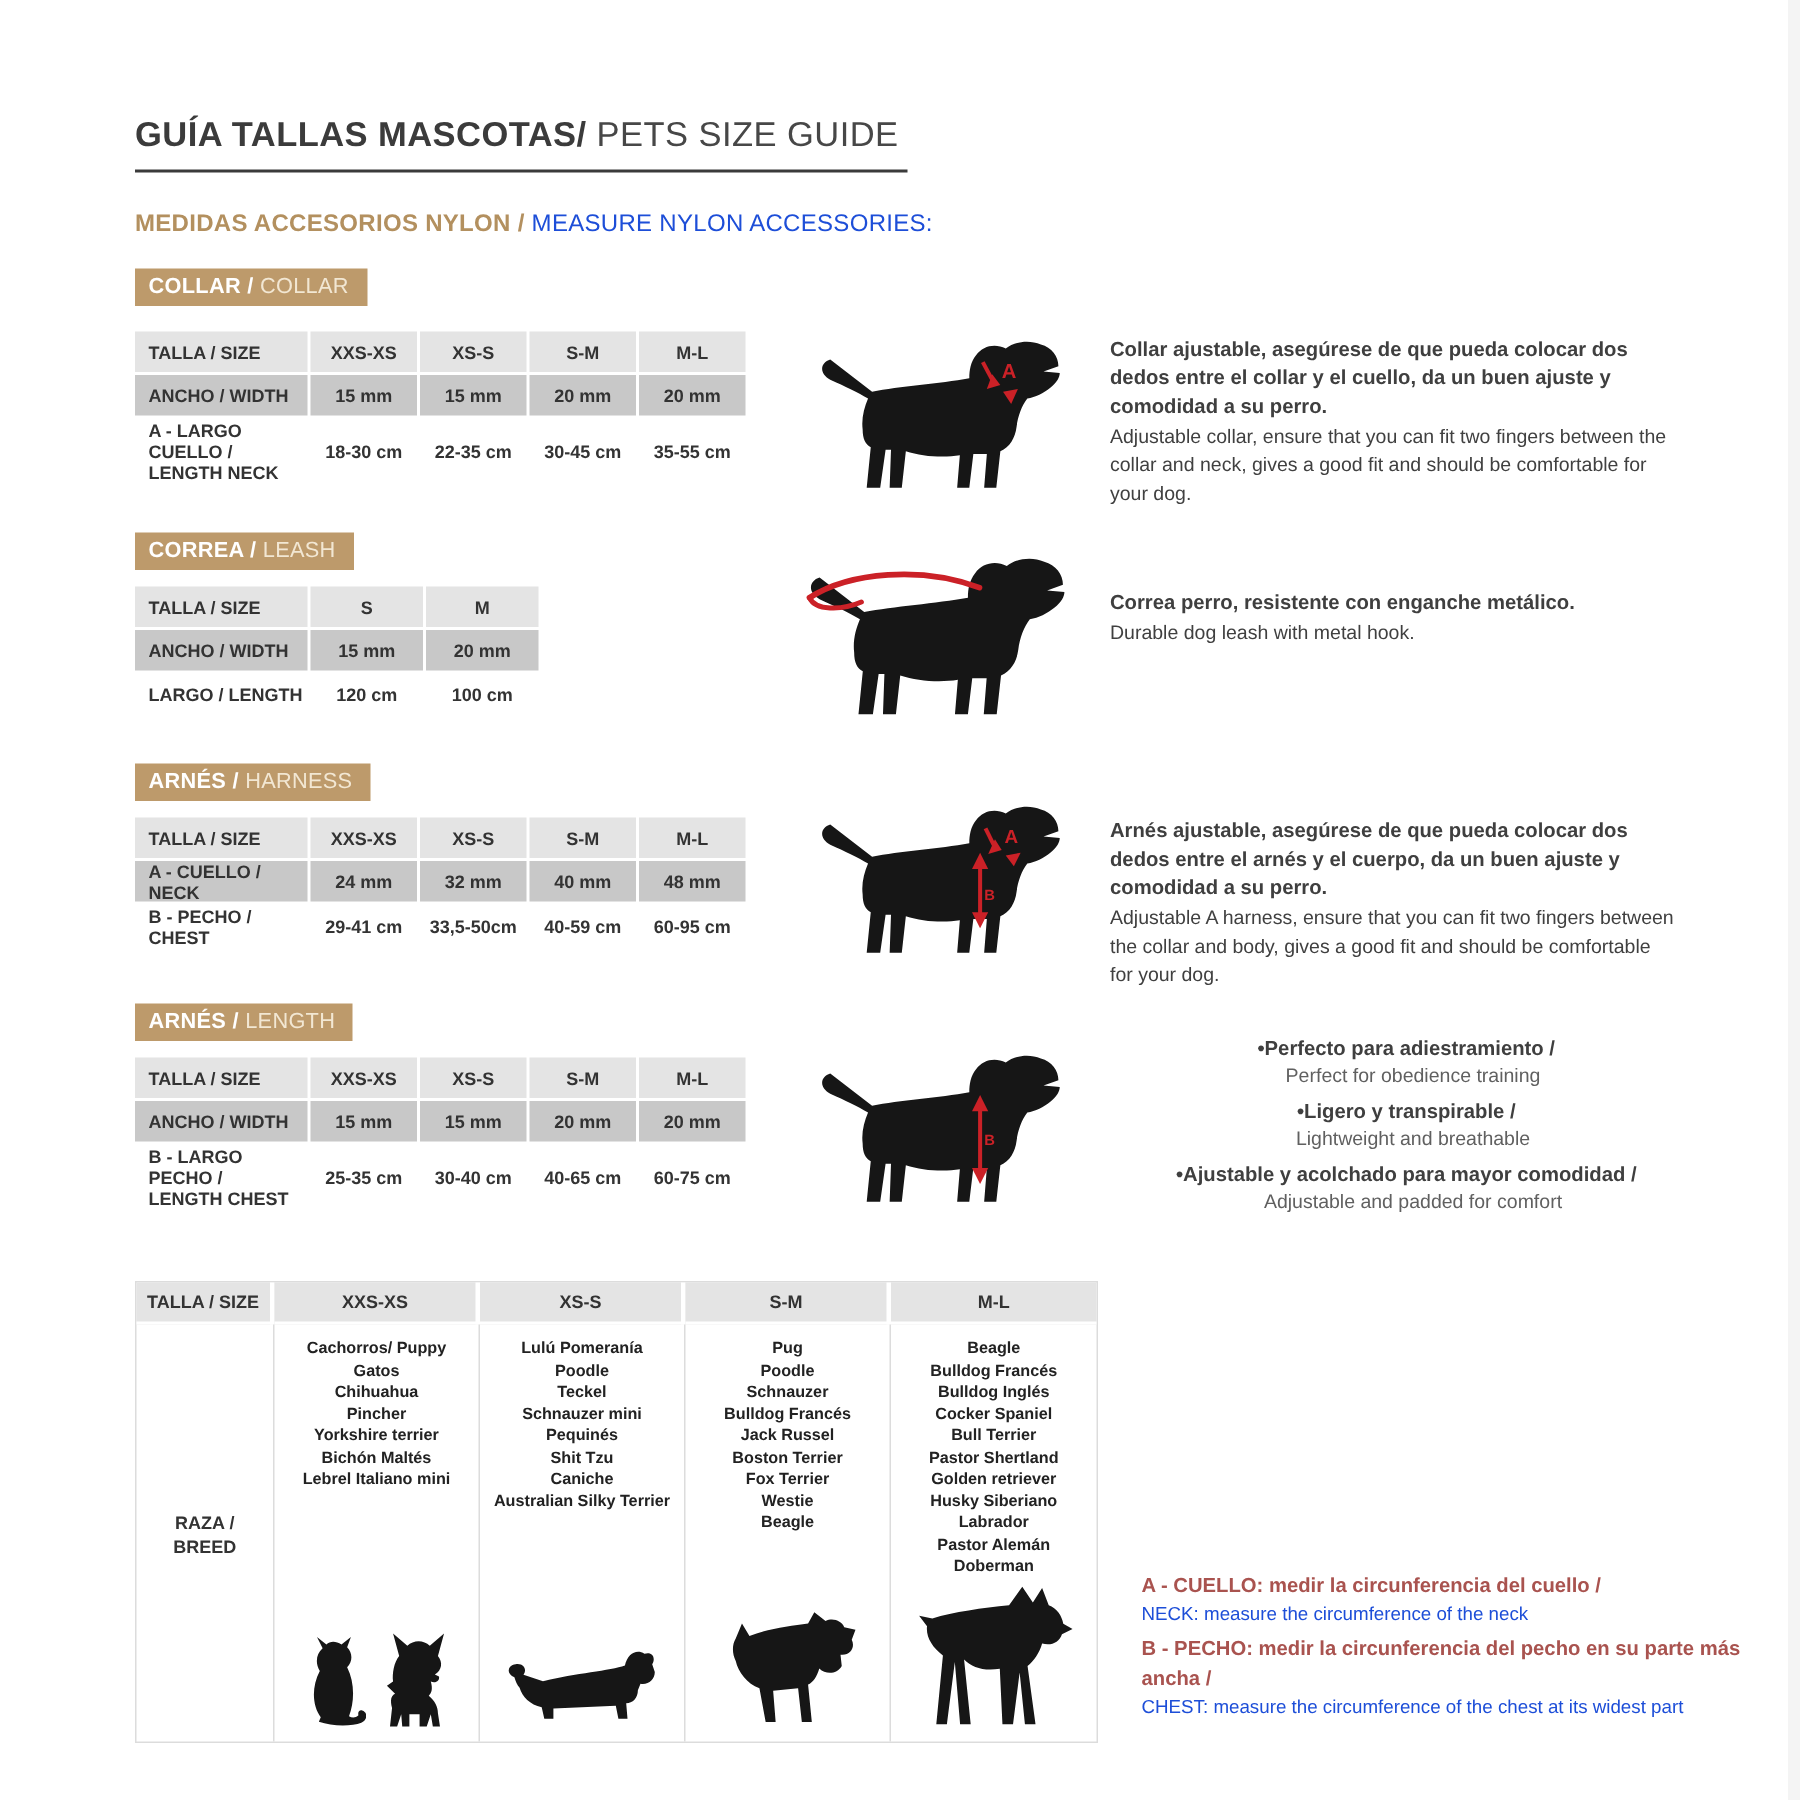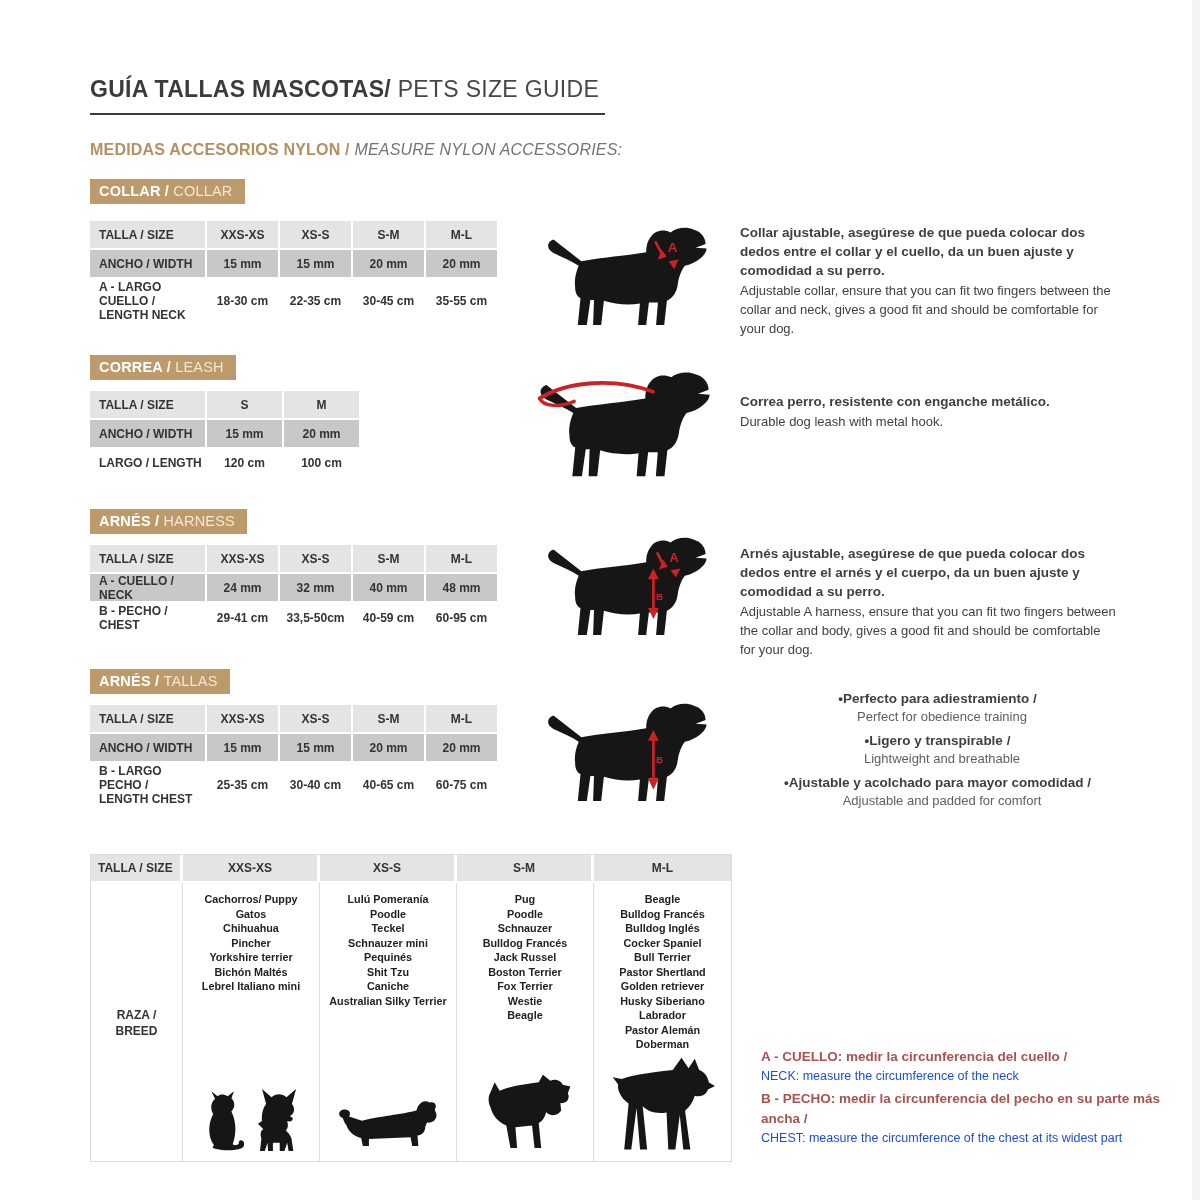--- a/index.html
+++ b/index.html
@@ -6,21 +6,21 @@
   body{font-family:"Liberation Sans","DejaVu Sans",sans-serif;color:#333;}
   #page{position:relative;width:1200px;height:1200px;background:#fff;overflow:hidden;}
 
   .title{position:absolute;left:90px;top:76px;font-size:23px;letter-spacing:.3px;color:#3b3b3b;
          border-bottom:2px solid #3b3b3b;padding-bottom:10px;padding-right:6px;display:inline-block;}
   .title .es{font-weight:bold;text-align:center;}
   .title .en{font-weight:normal;color:#474747;}
 
   .subtitle{position:absolute;left:90px;top:141px;font-size:16px;letter-spacing:.2px;}
   .subtitle .es{font-weight:bold;color:#b3905f;}
-  .subtitle .en{color:#737373;font-style:italic;}
+  .subtitle .en{color:#1d4ed8;}
 
   .badge{position:absolute;left:90px;background:#bd9a6b;padding:4px 12px 5px 9px;font-size:14.5px;letter-spacing:.2px;}
   .badge .es{font-weight:bold;color:#fff;}
   .badge .en{color:#f2e7d3;}
 
   .sizes-table{position:absolute;display:grid;gap:2px;}
   .t4{grid-template-columns:115px 71px 71px 71px 71px;}
   .t2{grid-template-columns:115px 75px 75px;}
   .cell{display:flex;align-items:center;justify-content:center;font-weight:bold;
         font-size:12px;color:#333;text-align:center;}
@@ -177,21 +177,21 @@
       <polygon points="120,89 132,89 126,101" fill="#cb2127"></polygon>
       <text x="129" y="80" font-size="11">B</text>
     </g>
   </svg>
 
   <div class="desc" style="left:740px;top:544px">
     <div class="es">Arnés ajustable, asegúrese de que pueda colocar dos dedos entre el arnés y el cuerpo, da un buen ajuste y comodidad a su perro.</div>
     <div class="en">Adjustable A harness, ensure that you can fit two fingers between the collar and body, gives a good fit and should be comfortable for your dog.</div>
   </div>
 
-  <div class="badge" style="top:669px"><span class="es">ARNÉS / </span><span class="en">TALLAS</span></div>
+  <div class="badge" style="top:669px"><span class="es">ARNÉS / </span><span class="en">LENGTH</span></div>
 
   <div class="sizes-table t4" style="left:90px;top:705px;grid-template-rows:27px 27px 44px">
     <div class="cell r1 label">TALLA / SIZE</div>
     <div class="cell r1">XXS-XS</div>
     <div class="cell r1">XS-S</div>
     <div class="cell r1">S-M</div>
     <div class="cell r1">M-L</div>
     <div class="cell r2 label">ANCHO / WIDTH</div>
     <div class="cell r2">15 mm</div>
     <div class="cell r2">15 mm</div>

